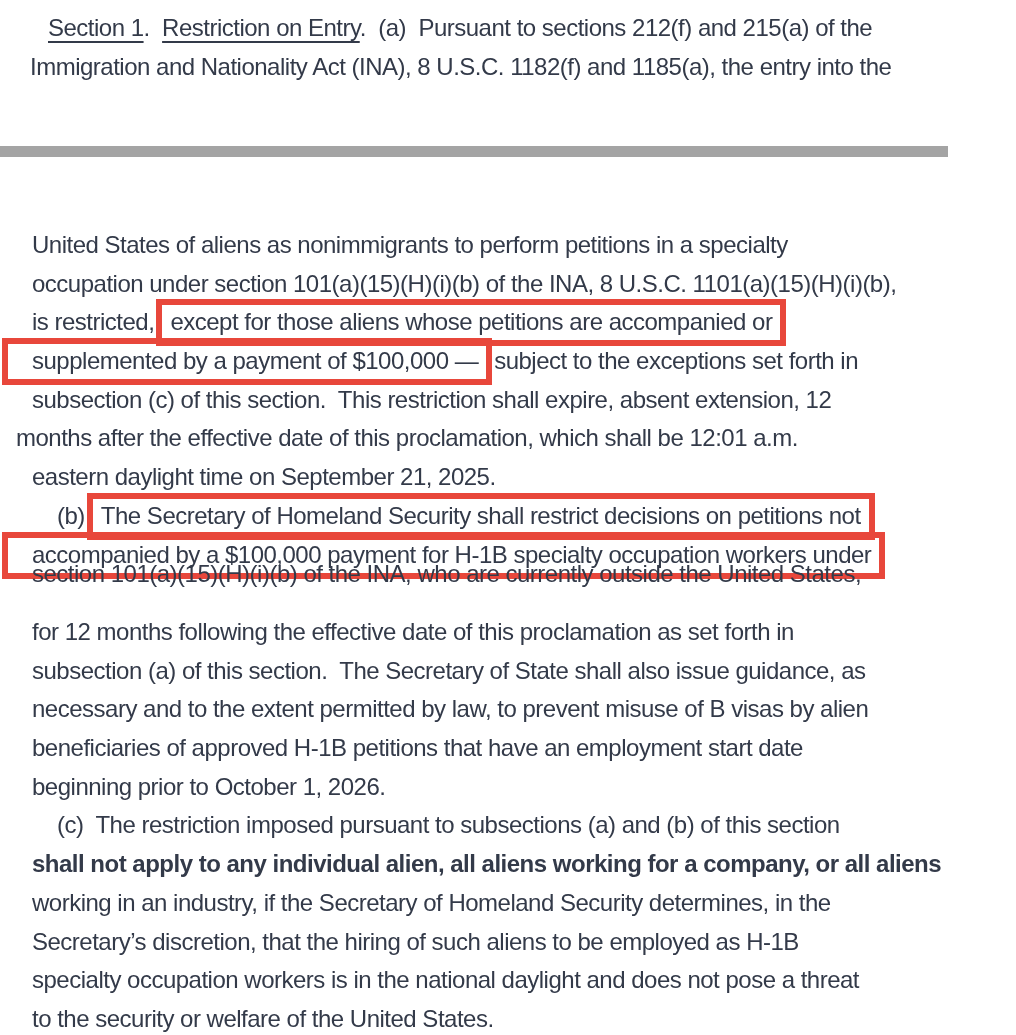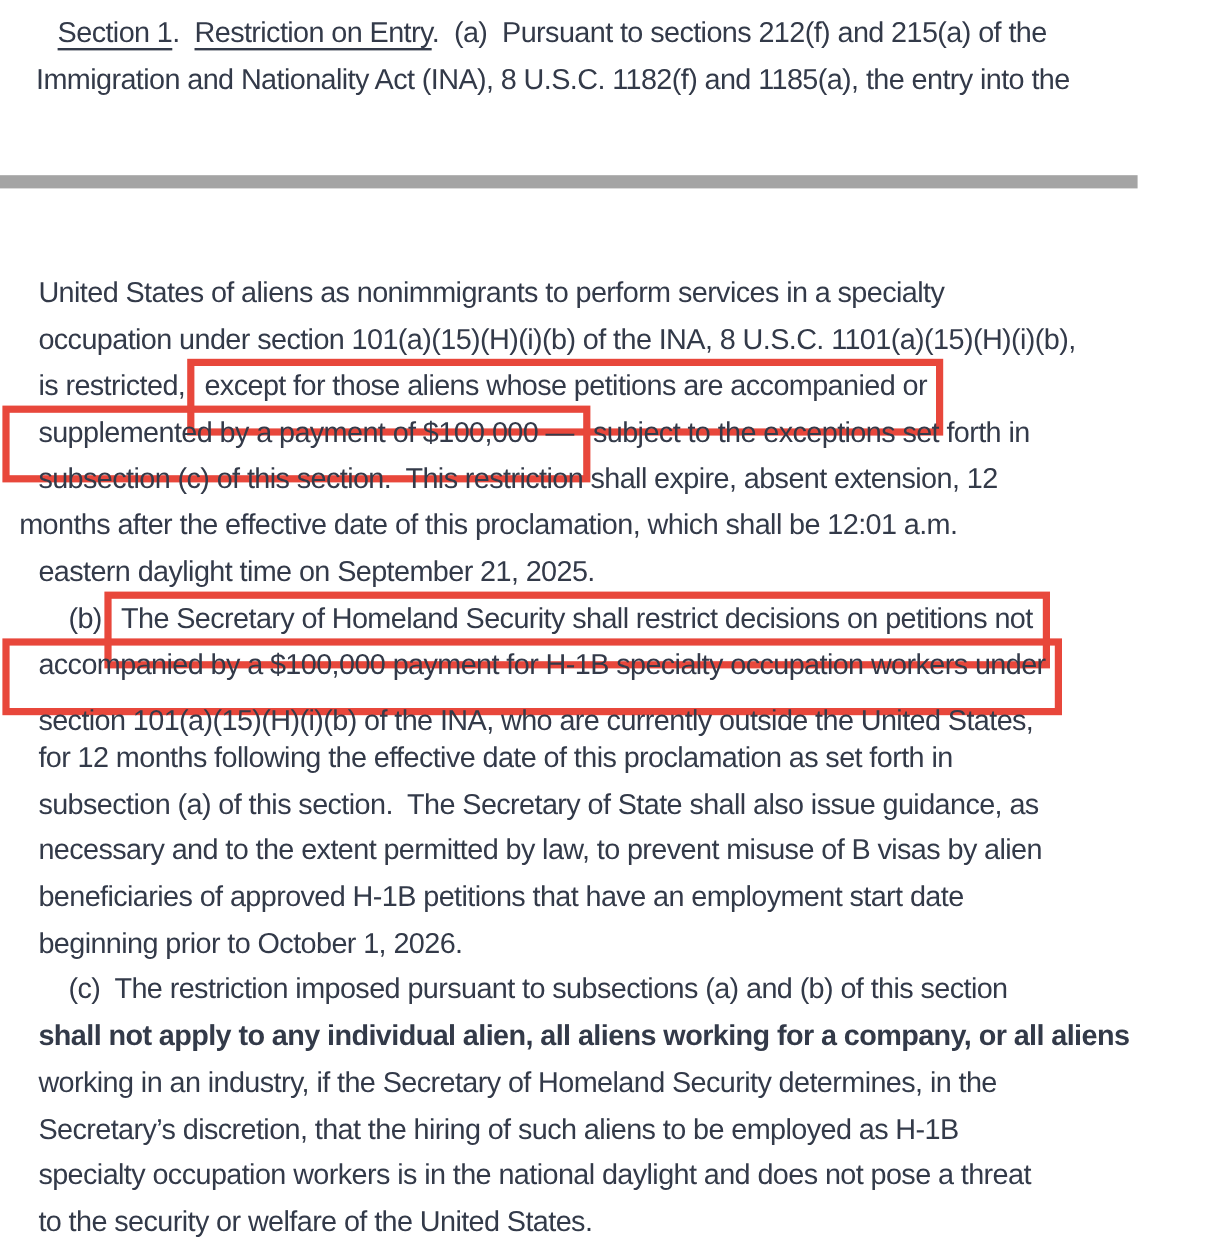--- a/index.html
+++ b/index.html
@@ -26,21 +26,21 @@
     color:var(--text-color);
   }
   .seg{white-space:pre;}
   .seg.u{
     text-decoration:underline;
     text-decoration-thickness:2px;
     text-underline-offset:5px;
   }
   .seg.b,.seg.bl{
     border:6px solid var(--red);
-    padding:3px 8px 22px 8px;
+    padding:3px 8px 5px 8px;
     margin:0 2px;
     text-align:center;
   }
   .seg.bl{
     margin-left:-30px;
     padding-left:24px;
   }
   #divider{
     position:absolute;
     left:0;top:146px;
@@ -51,30 +51,30 @@
 </head>
 <body>
 
 <div id="page">
   <div id="excerpt-top">
       <div class="line" style="left: 48px; top: 14px;"><span class="seg u">Section 1</span><span class="seg t">.  </span><span class="seg u">Restriction on Entry</span><span class="seg t">.  (a)  Pursuant to sections 212(f) and 215(a) of the</span></div>
       <div class="line" style="left: 30px; top: 53px;"><span class="seg t">Immigration and Nationality Act (INA), 8 U.S.C. 1182(f) and 1185(a), the entry into the</span></div>
     </div>
   <div id="divider"></div>
   <div id="excerpt-body">
-      <div class="line" style="left: 32px; top: 231px;"><span class="seg t">United States of aliens as nonimmigrants to perform services in a specialty</span></div>
+      <div class="line" style="left: 32px; top: 231px;"><span class="seg t">United States of aliens as nonimmigrants to perform petitions in a specialty</span></div>
       <div class="line" style="left: 32px; top: 270px;"><span class="seg t">occupation under section 101(a)(15)(H)(i)(b) of the INA, 8 U.S.C. 1101(a)(15)(H)(i)(b),</span></div>
       <div class="line" style="left: 32px; top: 308px;"><span class="seg t">is restricted,</span><span class="seg b">except for those aliens whose petitions are accompanied or</span></div>
       <div class="line" style="left: 32px; top: 347px;"><span class="seg bl">supplemented by a payment of $100,000 —</span><span class="seg t">subject to the exceptions set forth in</span></div>
       <div class="line" style="left: 32px; top: 386px;"><span class="seg t">subsection (c) of this section.  This restriction shall expire, absent extension, 12</span></div>
       <div class="line" style="left: 16px; top: 424px;"><span class="seg t">months after the effective date of this proclamation, which shall be 12:01 a.m.</span></div>
       <div class="line" style="left: 32px; top: 463px;"><span class="seg t">eastern daylight time on September 21, 2025.</span></div>
       <div class="line" style="left: 57px; top: 502px;"><span class="seg t">(b)</span><span class="seg b">The Secretary of Homeland Security shall restrict decisions on petitions not</span></div>
       <div class="line" style="left: 32px; top: 541px;"><span class="seg bl">accompanied by a $100,000 payment for H-1B specialty occupation workers under</span></div>
-      <div class="line" style="left: 32px; top: 587px; text-align: center;"><span class="seg t">section 101(a)(15)(H)(i)(b) of the INA, who are currently outside the United States,</span></div>
+      <div class="line" style="left: 32px; top: 560px; text-align: center;"><span class="seg t">section 101(a)(15)(H)(i)(b) of the INA, who are currently outside the United States,</span></div>
       <div class="line" style="left: 32px; top: 618px;"><span class="seg t">for 12 months following the effective date of this proclamation as set forth in</span></div>
       <div class="line" style="left: 32px; top: 657px; text-align: center;"><span class="seg t">subsection (a) of this section.  The Secretary of State shall also issue guidance, as</span></div>
       <div class="line" style="left: 32px; top: 695px;"><span class="seg t">necessary and to the extent permitted by law, to prevent misuse of B visas by alien</span></div>
       <div class="line" style="left: 32px; top: 734px;"><span class="seg t">beneficiaries of approved H-1B petitions that have an employment start date</span></div>
       <div class="line" style="left: 32px; top: 773px;"><span class="seg t">beginning prior to October 1, 2026.</span></div>
       <div class="line" style="left: 57px; top: 811px;"><span class="seg t">(c)  The restriction imposed pursuant to subsections (a) and (b) of this section</span></div>
       <div class="line" style="left: 32px; top: 850px; font-weight: bold;"><span class="seg t">shall not apply to any individual alien, all aliens working for a company, or all aliens</span></div>
       <div class="line" style="left: 32px; top: 889px;"><span class="seg t">working in an industry, if the Secretary of Homeland Security determines, in the</span></div>
       <div class="line" style="left: 32px; top: 928px;"><span class="seg t">Secretary’s discretion, that the hiring of such aliens to be employed as H-1B</span></div>
       <div class="line" style="left: 32px; top: 966px;"><span class="seg t">specialty occupation workers is in the national daylight and does not pose a threat</span></div>

